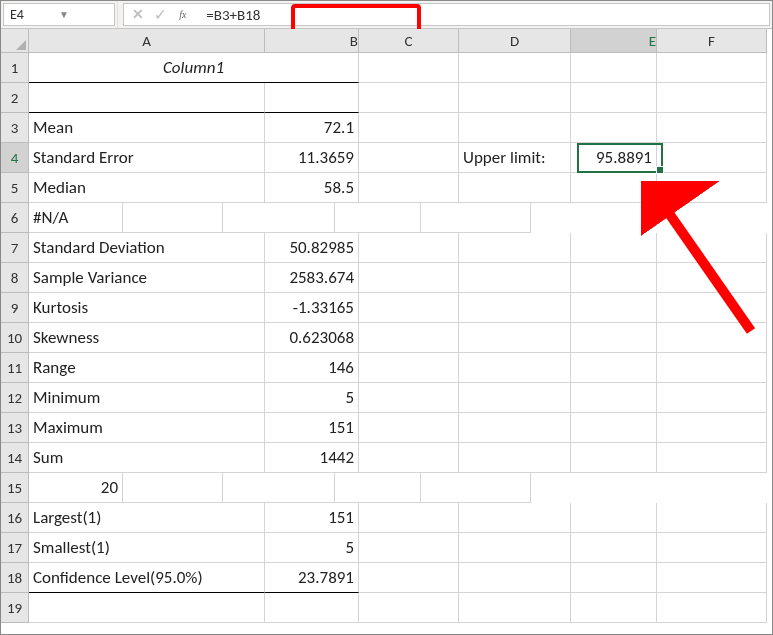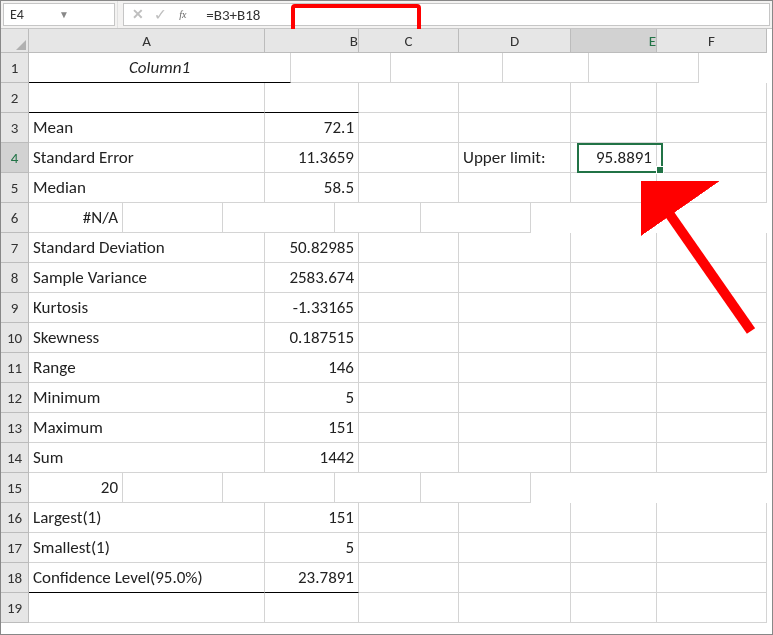--- a/index.html
+++ b/index.html
@@ -143,21 +143,21 @@
     white-space: nowrap;
     flex-shrink:0;
   }
   .cA { width: 236px; }
   .cB { width: 94px; text-align: right; }
   .cC { width: 100px; }
   .cD { width: 112px; }
   .cE { width: 86px; text-align: right; }
   .cF { width: 110px; }
   .merged-AB {
-    width: 262px;
+    width: 330px;
     text-align: center;
     font-style: italic;
   }
   .bb { border-bottom: 1px solid #000; }
   .active-cell {
     position: absolute;
     border: 2px solid #217346;
     pointer-events: none;
   }
   .active-cell::after{
@@ -256,21 +256,21 @@
     <div class="cell cA">Median</div>
     <div class="cell cB">58.5</div>
     <div class="cell cC"></div>
     <div class="cell cD"></div>
     <div class="cell cE"></div>
     <div class="cell cF"></div>
   </div>
 
   <div class="row">
     <div class="row-hdr">6</div>
-    <div class="cell cB" style="text-align:right">#N/A</div>
+    <div class="cell cB" style="text-align:left">#N/A</div>
     <div class="cell cC"></div>
     <div class="cell cD"></div>
     <div class="cell cE"></div>
     <div class="cell cF"></div>
   </div>
 
   <div class="row">
     <div class="row-hdr">7</div>
     <div class="cell cA">Standard Deviation</div>
     <div class="cell cB">50.82985</div>
@@ -296,21 +296,21 @@
     <div class="cell cB">-1.33165</div>
     <div class="cell cC"></div>
     <div class="cell cD"></div>
     <div class="cell cE"></div>
     <div class="cell cF"></div>
   </div>
 
   <div class="row">
     <div class="row-hdr">10</div>
     <div class="cell cA">Skewness</div>
-    <div class="cell cB">0.187515</div>
+    <div class="cell cB">0.623068</div>
     <div class="cell cC"></div>
     <div class="cell cD"></div>
     <div class="cell cE"></div>
     <div class="cell cF"></div>
   </div>
 
   <div class="row">
     <div class="row-hdr">11</div>
     <div class="cell cA">Range</div>
     <div class="cell cB">146</div>

